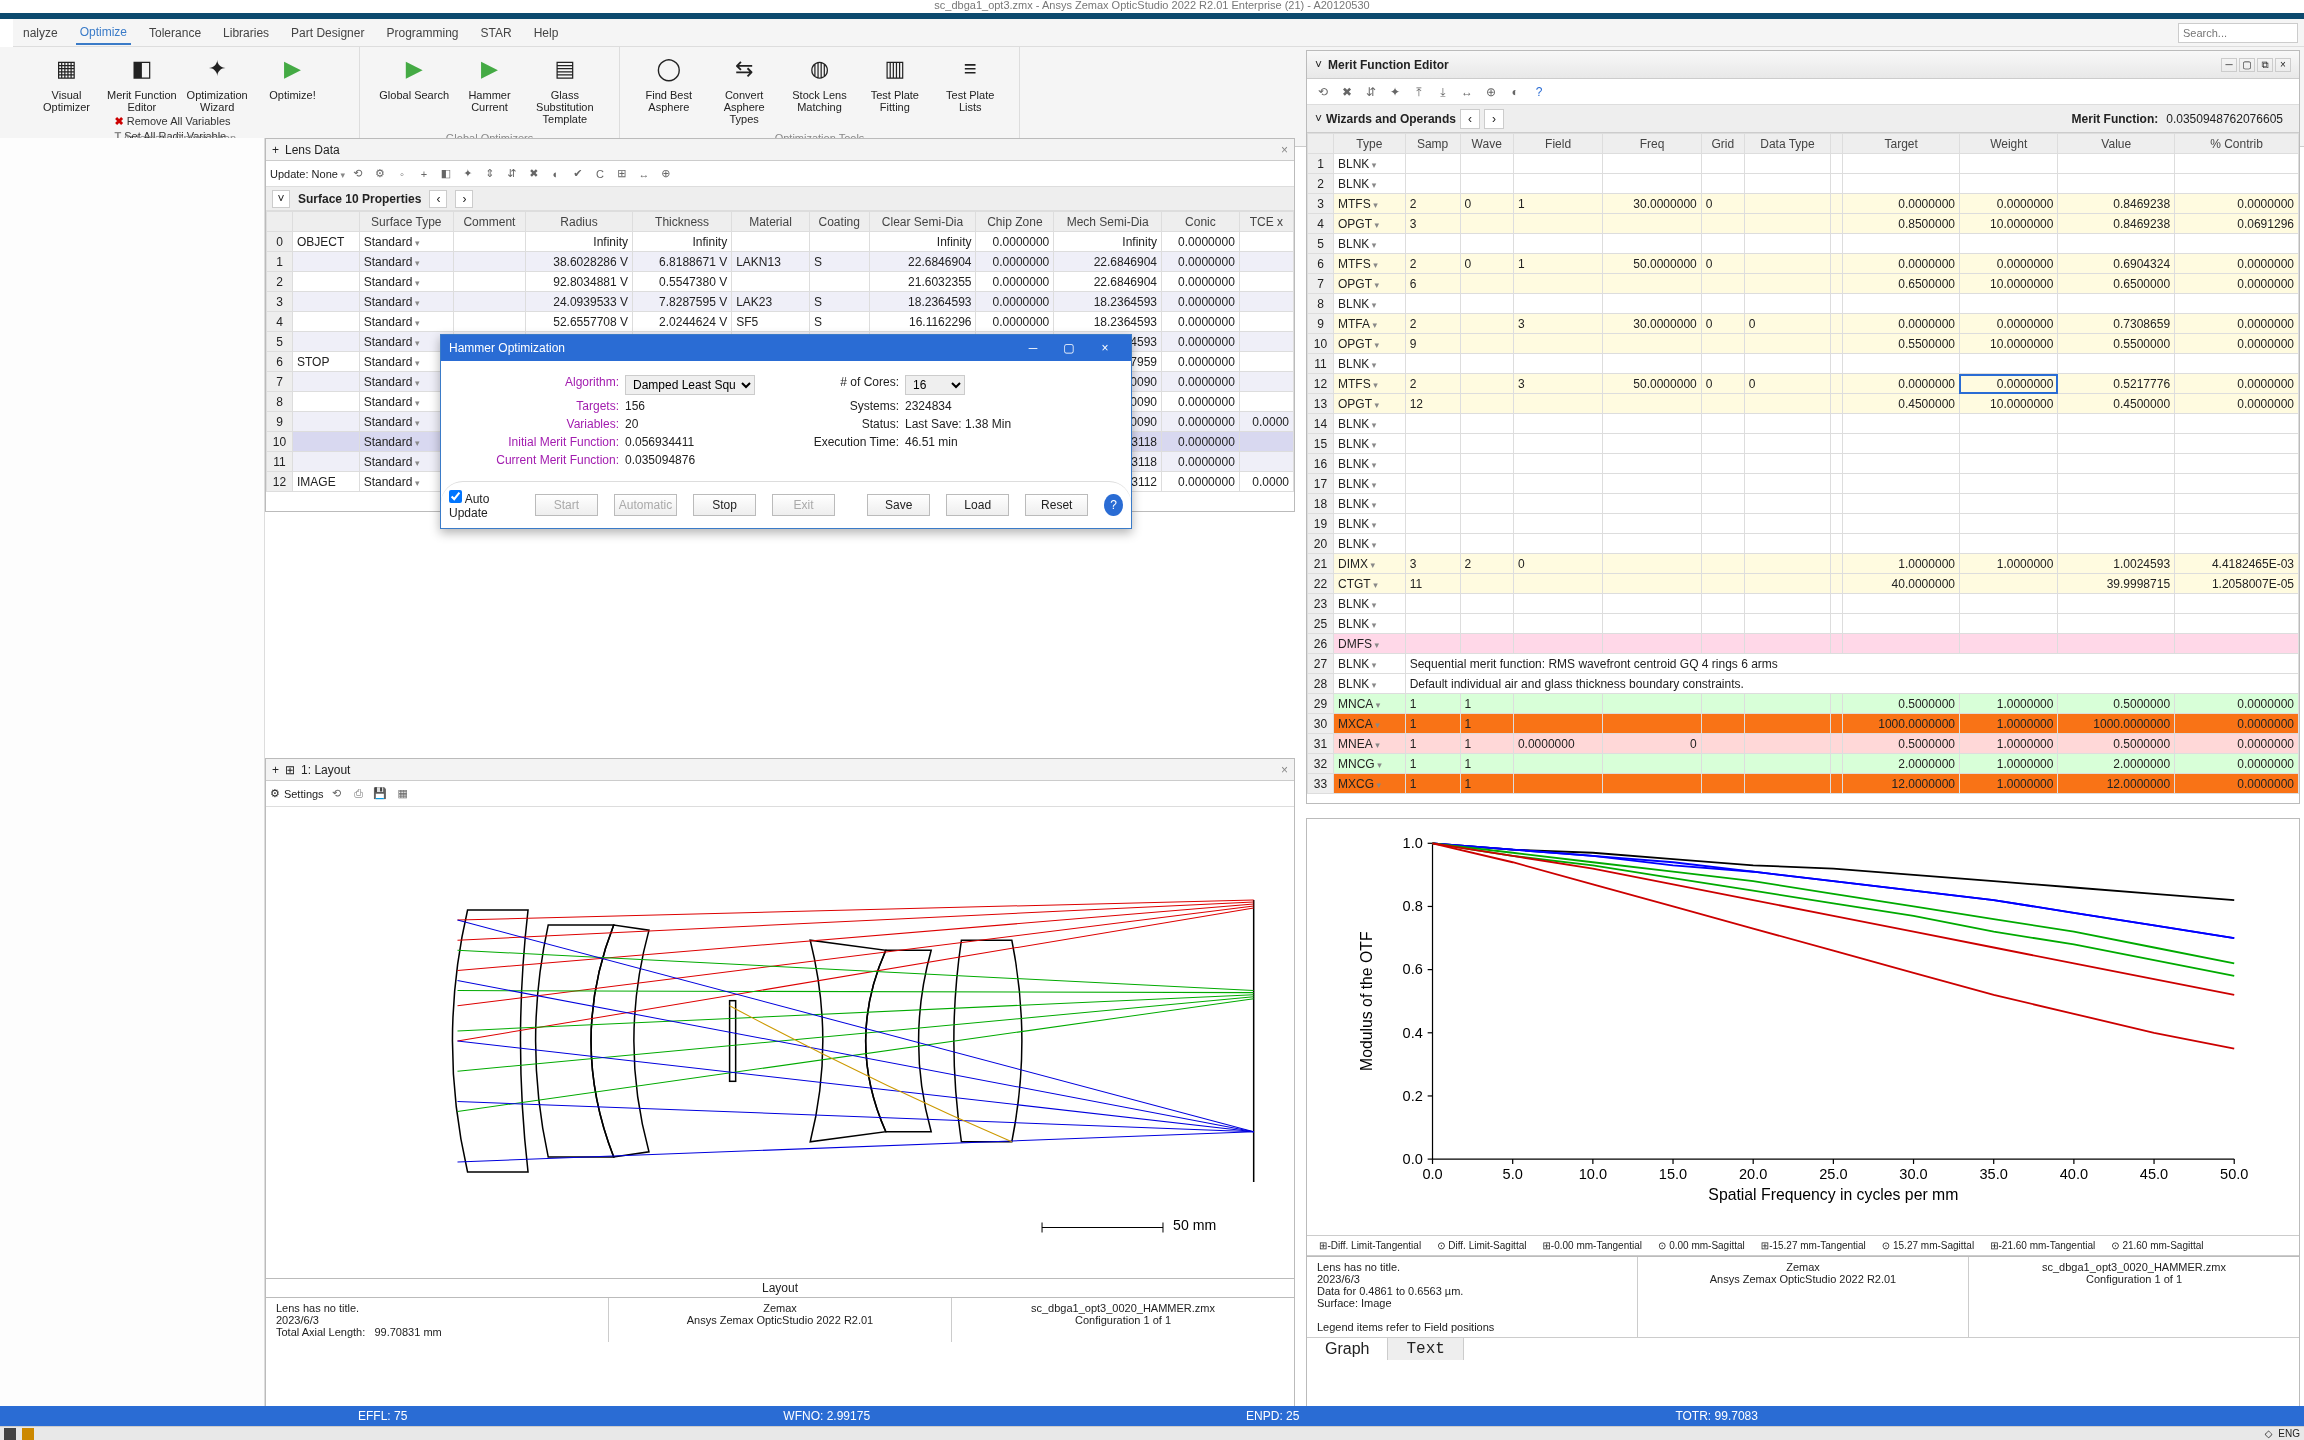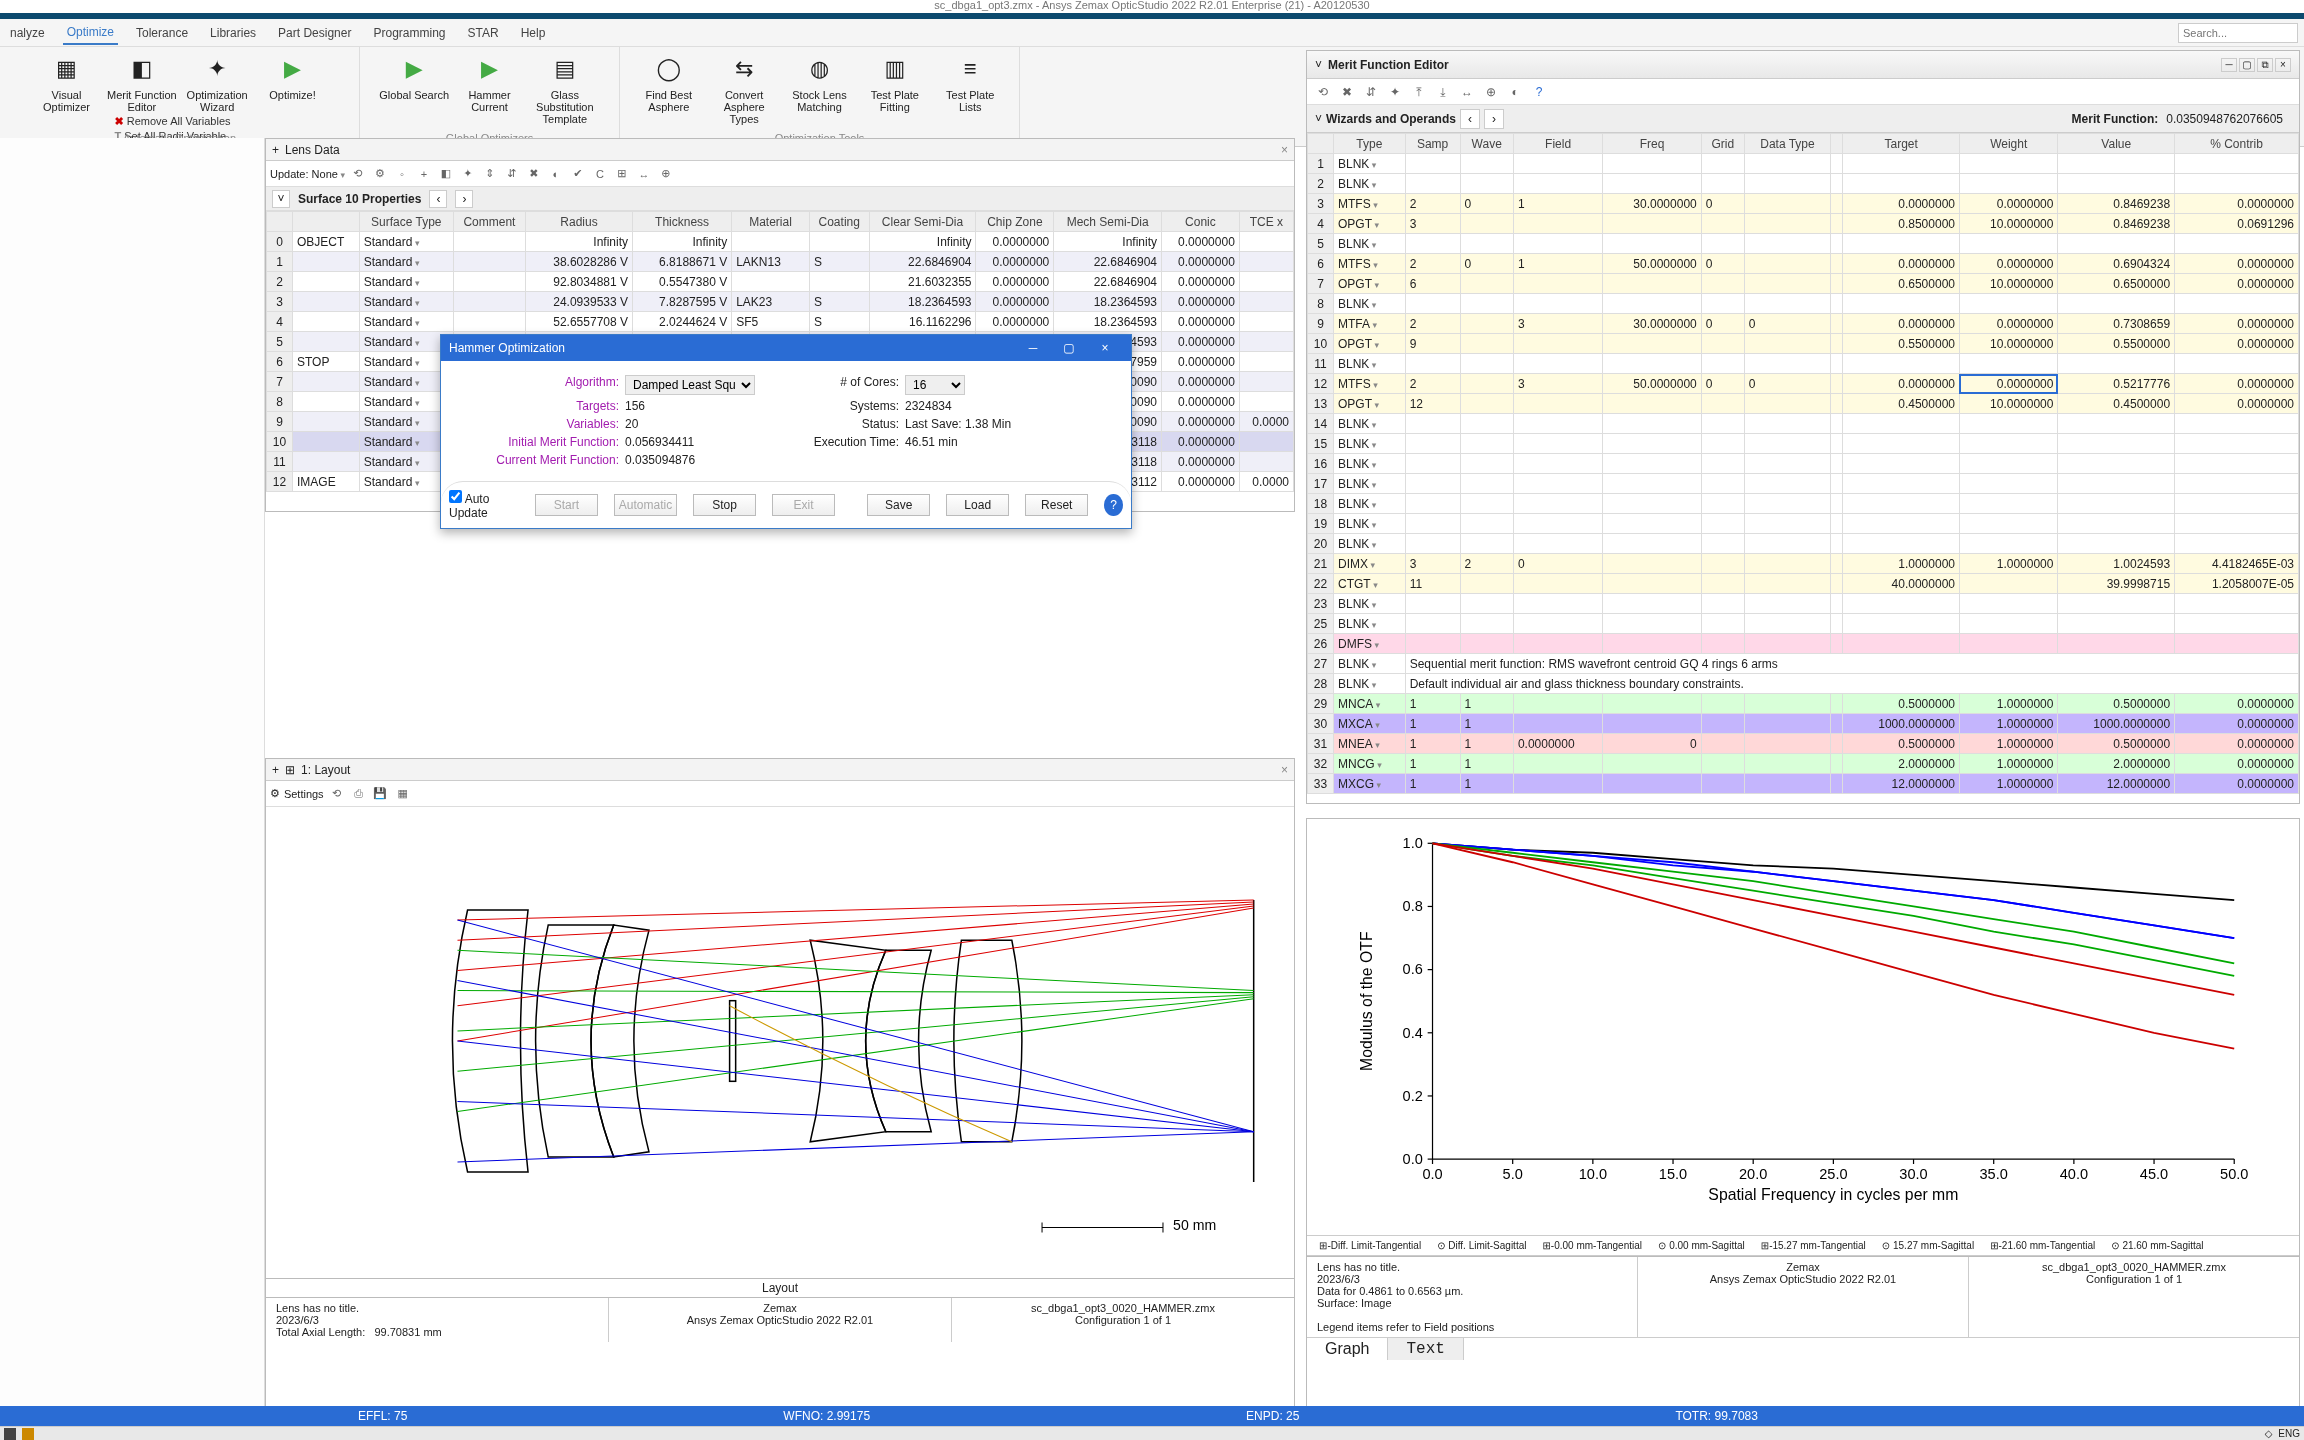--- a/index.html
+++ b/index.html
@@ -2,21 +2,21 @@
 <html><head>
 <meta charset="utf-8">
 <style>
 * { box-sizing: border-box; margin: 0; padding: 0; font-family: "Segoe UI", Tahoma, sans-serif; }
 body { background: #fff; width: 2304px; height: 1440px; overflow: hidden; font-size: 12px; color: #222; position: relative; transform-origin: 0 0; }
 
 
 .titlebar { height: 19px; background: #fff; border-bottom: 6px solid #0c4a6e; font-size: 11px; text-align: center; line-height: 10px; color: #777;}
 
 
-.ribbon-tabs { height: 28px; display: flex; align-items: center; padding: 0 6px; gap: 14px; font-size: 12px; background:#f5f5f5; border-bottom:1px solid #ddd;}
+.ribbon-tabs { height: 28px; display: flex; align-items: center; padding: 0 6px; gap: 14px; font-size: 12px; background:#f5f5f5; border-bottom:1px solid #ddd;margin-left:13px;}
 .ribbon-tabs .tab { color:#444; padding:4px 4px; }
 .ribbon-tabs .tab.sel { color:#3a7bc8; border-bottom:2px solid #3a7bc8;}
 .search-box{ margin-left:auto; width:120px; height:20px; border:1px solid #ccc; background:#fff; font-size:11px; padding:0 4px; color:#aaa;}
 
 
 .ribbon-body { height: 100px; background:#f5f5f5; border-bottom:1px solid #ccc; display:flex;}
 .rgroup{ border-right:1px solid #ddd; padding:4px 6px; position:relative; text-align:center;}
 .rgroup .lbl{ position:absolute; bottom:2px; left:0; right:0; font-size:11px; color:#888; text-align:center;}
 .big-btn{ display:inline-block; width:72px; text-align:center; font-size:11px; vertical-align:top;}
 .big-btn .icon{ width:36px; height:36px; margin:0 auto 2px auto; display:flex; align-items:center; justify-content:center; font-size:22px;}
@@ -43,21 +43,21 @@
 
 table.grid{ border-collapse:collapse; width:100%; font-size:12px;}
 table.grid th, table.grid td{ border:1px solid #ddd; padding:1px 4px; white-space:nowrap; height:20px;}
 table.grid th{ background:#eee; font-weight:normal; color:#444;}
 table.grid td.num{ text-align:right;}
 table.grid .rowhdr{ background:#eee; text-align:center; width:26px;}
 .lens-data .row-even{ background:#efeff8;}
 .lens-data .row-sel { background:#d8d8f0;}
 .mf-editor .hl-yellow{ background:#fffbe0;}
 .mf-editor .hl-pink{ background:#ffd8e8;}
-.mf-editor .hl-blue{ background:#c4b5fd;padding-left:10px;}
+.mf-editor .hl-blue{ background:#f97316;padding-left:10px;}
 .mf-editor .hl-green{ background:#d8ffd8;}
 .mf-editor .hl-red{ background:#ffd8d8;}
 .mf-editor .sel-cell{ outline:2px solid #2a6cd4; outline-offset:-2px;}
 .drop::after{content:" ▾"; color:#888; font-size:9px;}
 
 
 .mf-hdr{ height:28px; background:linear-gradient(#f8f8f8,#e8e8e8); border-bottom:1px solid #ccc; display:flex; align-items:center; padding:0 8px; font-size:12px;}
 .mf-hdr .ttl{font-weight:bold;}
 .mf-hdr .winbtn{width:16px;height:14px;border:1px solid #ccc;margin-left:2px;display:inline-flex;align-items:center;justify-content:center;font-size:10px;}
 .mf-toolbar{height:26px;border-bottom:1px solid #ddd;padding:2px 6px;display:flex;gap:4px;align-items:center;}

